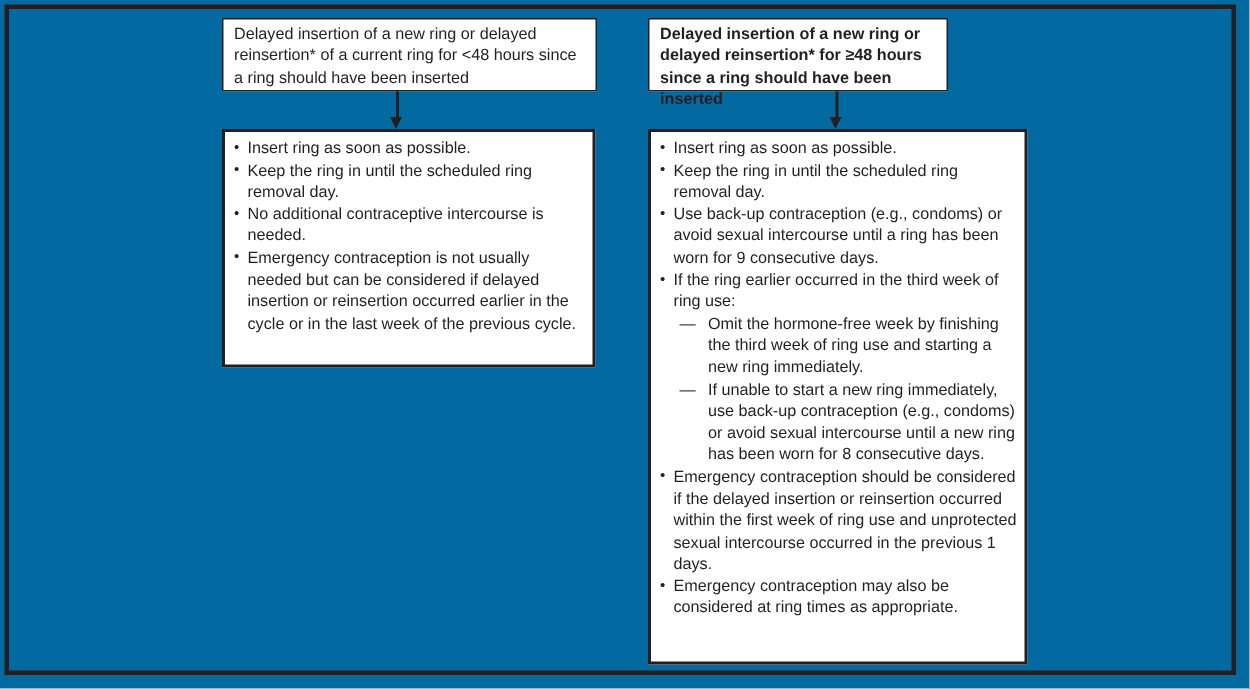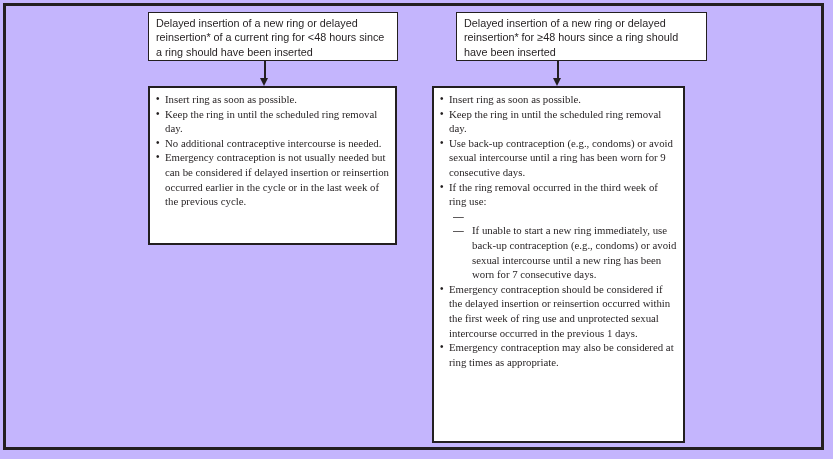--- a/index.html
+++ b/index.html
@@ -4,21 +4,21 @@
 <style>
   html, body {
     margin: 0;
     padding: 0;
     background: #ffffff;
   }
   .canvas {
     position: relative;
     width: 833px;
     height: 459px;
-    background: #c4b5fd;
+    background: #0369a1;
     font-family: "Liberation Sans", sans-serif;
     color: #231f20;
     overflow: hidden;
   }
   .outer-frame {
     position: absolute;
     left: 3px;
     top: 3px;
     width: 821px;
     height: 447px;
@@ -31,21 +31,21 @@
     top: 12px;
     height: 49px;
     border: 1.5px solid #231f20;
     box-sizing: border-box;
     background: #ffffff;
     padding: 3px 6px 3px 7px;
     font-size: 10.8px;
     line-height: 14.3px;
   }
   .header-box.col-left  { left: 148px; width: 250px; }
-  .header-box.col-right { left: 456px; width: 251px; }
+  .header-box.col-right { left: 432px; width: 200px; font-weight: bold; }
 
   .content-box {
     position: absolute;
     top: 86px;
     border: 2px solid #231f20;
     box-sizing: border-box;
     background: #ffffff;
     padding: 4px 5px 4px 6px;
     font-size: 10.8px;
     line-height: 14.6px;
@@ -57,21 +57,20 @@
     display: flex;
     align-items: flex-start;
   }
   .item .marker {
     flex: 0 0 9px;
     text-align: left;
     font-size: 10px;
   }
   .item .text {
     flex: 1 1 auto;
-    font-family: Liberation Serif, serif;
   }
   .item-dash { padding-left: 13px; }
   .item-dash .marker { flex: 0 0 19px; font-size: 10.8px; }
 
   .arrow-line {
     position: absolute;
     top: 61px;
     width: 2px;
     height: 19px;
     background: #231f20;
@@ -142,30 +141,31 @@
         <span class="text">Keep the ring in until the scheduled ring removal day.</span>
       </div>
 
       <div class="item item-bullet">
         <span class="marker">•</span>
         <span class="text">Use back-up contraception (e.g., condoms) or avoid sexual intercourse until a ring has been worn for 9 consecutive days.</span>
       </div>
 
       <div class="item item-bullet">
         <span class="marker">•</span>
-        <span class="text">If the ring removal occurred in the third week of ring use:</span>
+        <span class="text">If the ring earlier occurred in the third week of ring use:</span>
       </div>
 
       <div class="item item-dash">
         <span class="marker">—</span>
+        <span class="text">Omit the hormone-free week by finishing the third week of ring use and starting a new ring immediately.</span>
       </div>
 
       <div class="item item-dash">
         <span class="marker">—</span>
-        <span class="text">If unable to start a new ring immediately, use back-up contraception (e.g., condoms) or avoid sexual intercourse until a new ring has been worn for 7 consecutive days.</span>
+        <span class="text">If unable to start a new ring immediately, use back-up contraception (e.g., condoms) or avoid sexual intercourse until a new ring has been worn for 8 consecutive days.</span>
       </div>
 
       <div class="item item-bullet">
         <span class="marker">•</span>
         <span class="text">Emergency contraception should be considered if the delayed insertion or reinsertion occurred within the first week of ring use and unprotected sexual intercourse occurred in the previous 1 days.</span>
       </div>
 
       <div class="item item-bullet">
         <span class="marker">•</span>
         <span class="text">Emergency contraception may also be considered at ring times as appropriate.</span>

